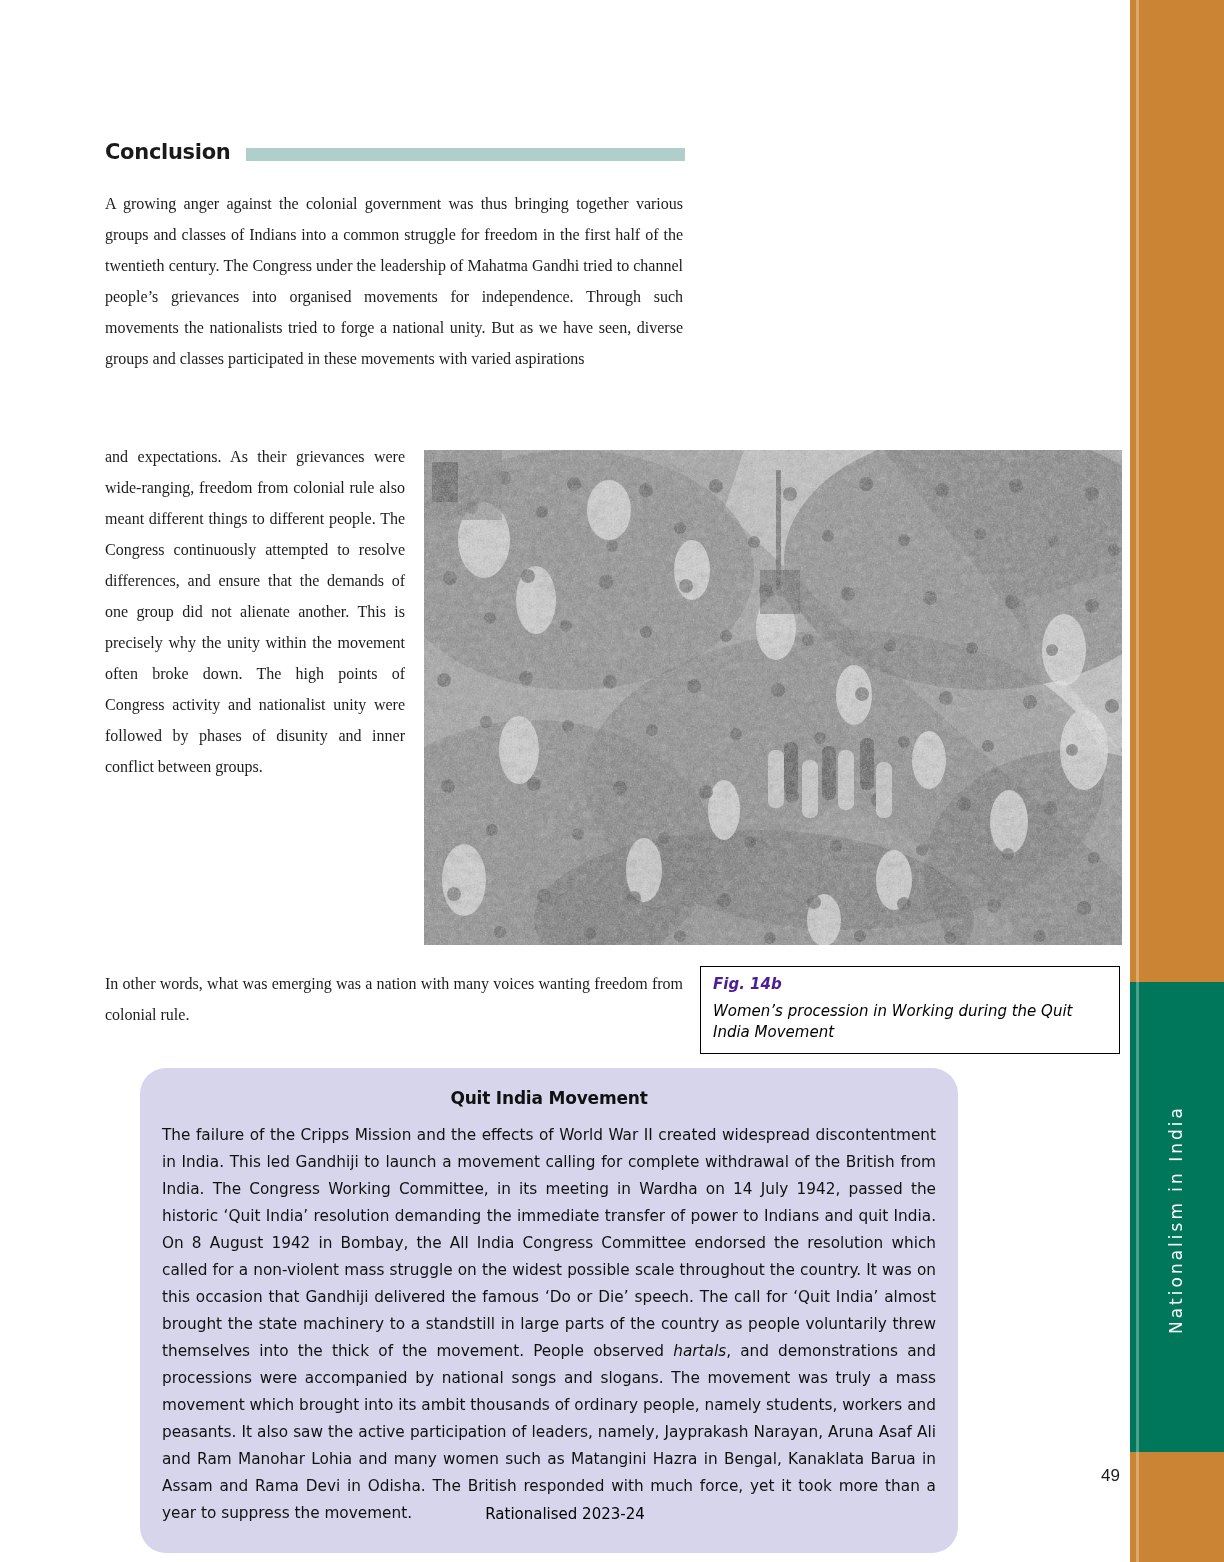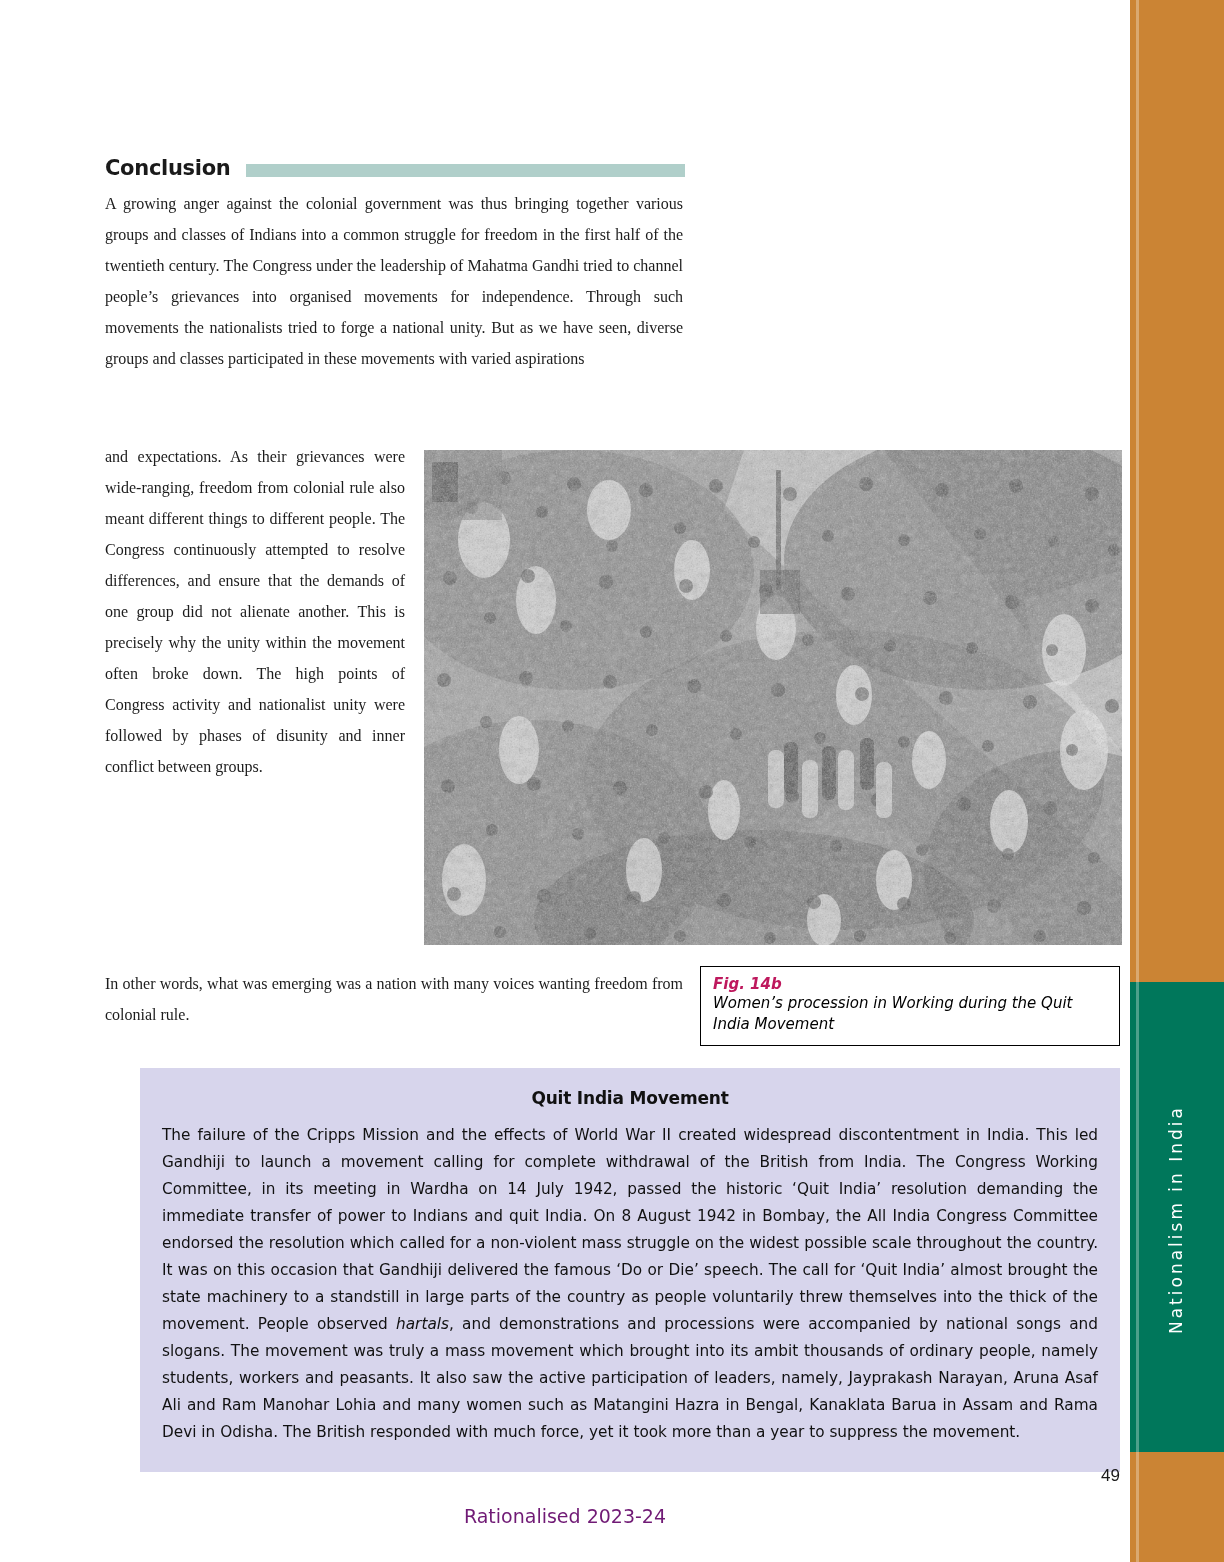--- a/index.html
+++ b/index.html
@@ -57,21 +57,21 @@
     font-size: 17px;
     letter-spacing: 3px;
     color: #ffffff;
     white-space: nowrap;
   }
 
   
   .heading-row {
     position: absolute;
     left: 105px;
-    top: 156px;
+    top: 140px;
     width: 580px;
     display: flex;
     align-items: center;
   }
   .heading-text {
     font-family: "DejaVu Sans", sans-serif;
     font-size: 21px;
     font-weight: bold;
     color: #1a1a1a;
     letter-spacing: -0.3px;
@@ -141,40 +141,41 @@
     border: 1.6px solid #000000;
     padding: 8px 10px 10px 12px;
     box-sizing: border-box;
     background: #ffffff;
   }
   .caption-label {
     font-family: "DejaVu Sans", sans-serif;
     font-size: 15px;
     font-weight: bold;
     font-style: italic;
-    color: #be185d;
-    margin-bottom: 0;
+    color: #4c1d95;
+    margin-bottom: 8px;
   }
   .caption-text {
     font-family: "DejaVu Sans", sans-serif;
     font-size: 15px;
     font-style: italic;
     color: #000;
     line-height: 21px;
   }
 
   
   .qim-box {
     position: absolute;
     left: 140px;
     top: 1068px;
-    width: 980px;
+    width: 818px;
     background: #d7d5ec;
     padding: 20px 22px 26px 22px;
     box-sizing: border-box;
+    border-radius: 26px;
   }
   .qim-title {
     font-family: "DejaVu Sans", sans-serif;
     font-size: 17px;
     font-weight: bold;
     text-align: center;
     color: #111;
     margin-bottom: 14px;
     letter-spacing: -0.2px;
   }
@@ -199,22 +200,22 @@
     font-size: 17px;
     color: #1a1a1a;
   }
   .footer-note {
     position: absolute;
     left: 0;
     top: 1505px;
     width: 1130px;
     text-align: center;
     font-family: "DejaVu Sans", sans-serif;
-    font-size: 19px;
-    color: #701a75;
+    font-size: 15px;
+    color: #000000;
   }
 </style>
 </head>
 <body>
 
 <div class="page">
 
   <div class="edge-band band-orange-top"></div>
   <div class="edge-band band-green"></div>
   <div class="edge-band band-orange-bottom"></div>

